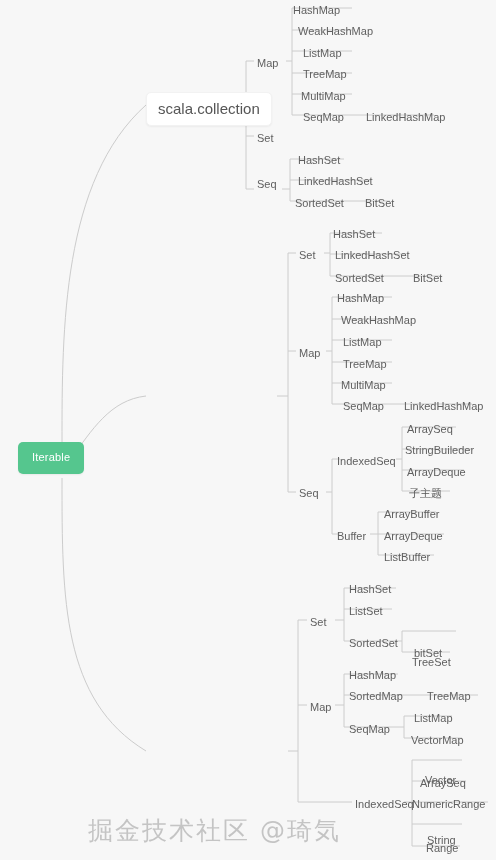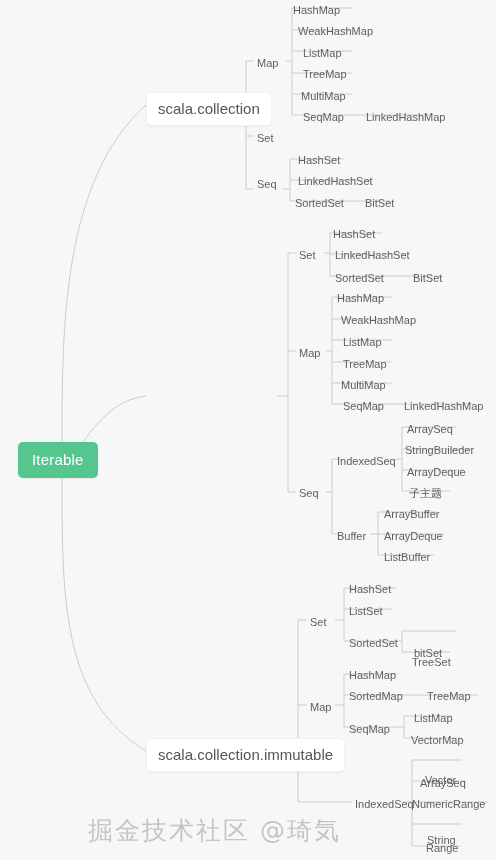--- a/index.html
+++ b/index.html
@@ -31,21 +31,21 @@
   .node {
     position: absolute;
     white-space: nowrap;
     box-sizing: border-box;
   }
   
   .node.root {
     background: #55c68e;
     color: #ffffff;
     border-radius: 5px;
-    font-size: 15px;
+    font-size: 11px;
     line-height: 1;
     padding: 10px 14px 11px 14px;
     letter-spacing: 0.2px;
     box-shadow: 0 1px 2px rgba(0,0,0,0.06);
   }
   
   .node.lvl1 {
     background: #ffffff;
     color: #555555;
     border-radius: 5px;
@@ -184,21 +184,20 @@
       <path d="M 412 781 L 466 781"></path>
       <path d="M 412 802 L 488 802"></path>
       <path d="M 412 824 L 462 824"></path>
       <path d="M 412 846 L 460 846"></path>
     </g>
   </svg>
 
   <div class="node root" style="left:18px; top:442px;">Iterable</div>
 
   <div class="node lvl1" style="left:146px; top:92px;">scala.collection</div>
-  <div class="node lvl1" style="left:146px; top:738px;">scala.collection.immutable</div>
 
   <div class="node leaf" style="left:254px; top:55px;">Map</div>
   <div class="node leaf" style="left:290px; top:2px;">HashMap</div>
   <div class="node leaf" style="left:295px; top:23px;">WeakHashMap</div>
   <div class="node leaf" style="left:300px; top:45px;">ListMap</div>
   <div class="node leaf" style="left:300px; top:66px;">TreeMap</div>
   <div class="node leaf" style="left:298px; top:88px;">MultiMap</div>
   <div class="node leaf" style="left:300px; top:109px;">SeqMap</div>
   <div class="node leaf" style="left:363px; top:109px;">LinkedHashMap</div>
   <div class="node leaf" style="left:254px; top:130px;">Set</div>

